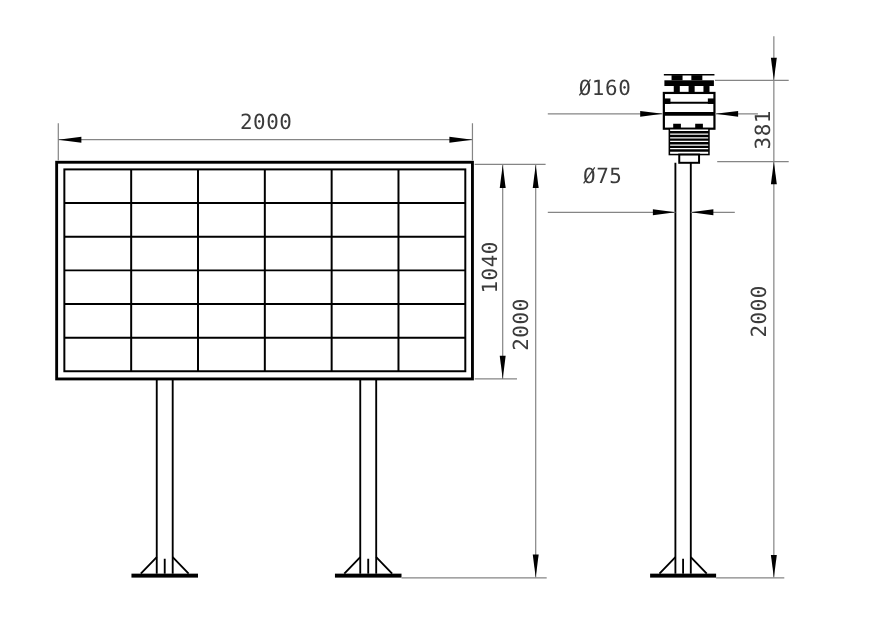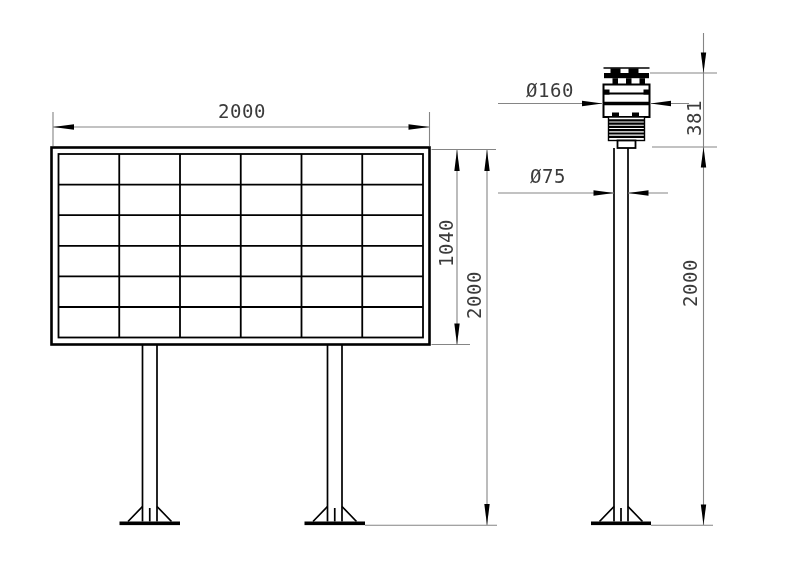--- a/index.html
+++ b/index.html
@@ -106,18 +106,18 @@
       <path stroke="#858585" stroke-width="1.1" fill="none" d="M650,73H717 M652,147H717 M703.5,33V525"></path>
       <polygon points="703.5,73 700.8,52.5 706.2,52.5" fill="#000000"></polygon>
       <polygon points="703.5,147 700.8,167.5 706.2,167.5" fill="#000000"></polygon>
       <polygon points="703.5,525 700.8,504.5 706.2,504.5" fill="#000000"></polygon>
     </g>
   </svg>
 
   <div class="lbl" style="left:242px;top:111px">2000</div>
   <div class="lbl rot" style="left:446px;top:243px">1040</div>
   <div class="lbl rot" style="left:474px;top:295px">2000</div>
-  <div class="lbl" style="left:550px;top:90px">Ø160</div>
-  <div class="lbl" style="left:548px;top:176px">Ø75</div>
+  <div class="lbl" style="left:550px;top:80px">Ø160</div>
+  <div class="lbl" style="left:548px;top:160px">Ø75</div>
   <div class="lbl rot" style="left:694px;top:118px">381</div>
   <div class="lbl rot" style="left:690px;top:283px">2000</div>
 
 </div>
 
 </body></html>

